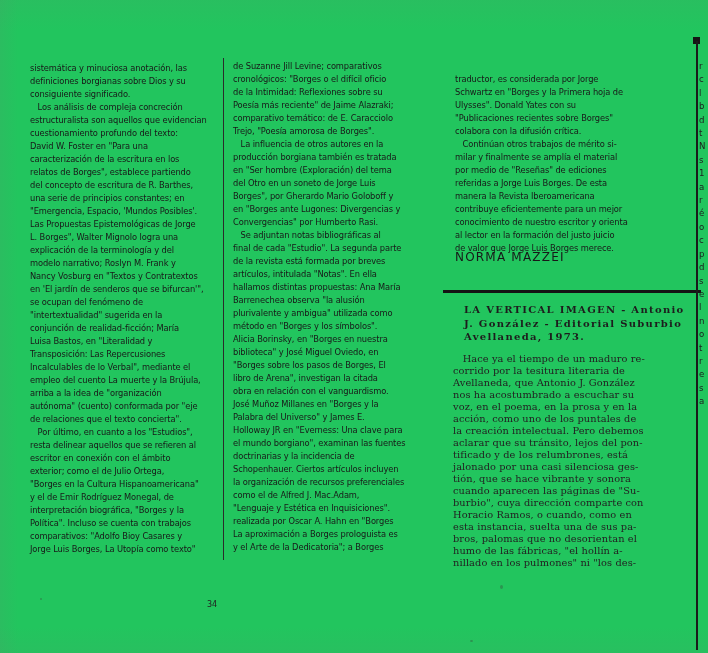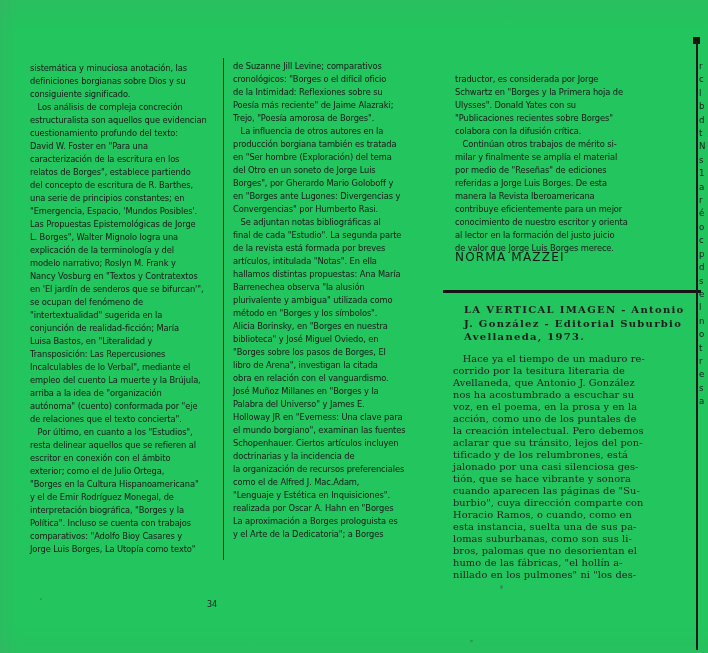--- a/index.html
+++ b/index.html
@@ -107,20 +107,21 @@
       <div class="line">Jorge Luis Borges, La Utopía como texto"</div>
     </div>
 
   <div class="vrule" style="left:223px;top:58px;width:1px;height:502px;"></div>
 
   <div class="textcol" style="left:233px;top:60px;width:215px;">
       <div class="line">de Suzanne Jill Levine; comparativos</div>
       <div class="line">cronológicos: "Borges o el difícil oficio</div>
       <div class="line">de la Intimidad: Reflexiones sobre su</div>
       <div class="line">Poesía más reciente" de Jaime Alazraki;</div>
+      <div class="line">comparativo temático: de E. Caracciolo</div>
       <div class="line">Trejo, "Poesía amorosa de Borges".</div>
       <div class="line">   La influencia de otros autores en la</div>
       <div class="line">producción borgiana también es tratada</div>
       <div class="line">en "Ser hombre (Exploración) del tema</div>
       <div class="line">del Otro en un soneto de Jorge Luis</div>
       <div class="line">Borges", por Gherardo Mario Goloboff y</div>
       <div class="line">en "Borges ante Lugones: Divergencias y</div>
       <div class="line">Convergencias" por Humberto Rasi.</div>
       <div class="line">   Se adjuntan notas bibliográficas al</div>
       <div class="line">final de cada "Estudio". La segunda parte</div>
@@ -132,22 +133,22 @@
       <div class="line">método en "Borges y los símbolos".</div>
       <div class="line">Alicia Borinsky, en "Borges en nuestra</div>
       <div class="line">biblioteca" y José Miguel Oviedo, en</div>
       <div class="line">"Borges sobre los pasos de Borges, El</div>
       <div class="line">libro de Arena", investigan la citada</div>
       <div class="line">obra en relación con el vanguardismo.</div>
       <div class="line">José Muñoz Millanes en "Borges y la</div>
       <div class="line">Palabra del Universo" y James E.</div>
       <div class="line">Holloway JR en "Everness: Una clave para</div>
       <div class="line">el mundo borgiano", examinan las fuentes</div>
+      <div class="line">doctrinarias y la incidencia de</div>
       <div class="line">Schopenhauer. Ciertos artículos incluyen</div>
-      <div class="line">doctrinarias y la incidencia de</div>
       <div class="line">la organización de recursos preferenciales</div>
       <div class="line">como el de Alfred J. Mac.Adam,</div>
       <div class="line">"Lenguaje y Estética en Inquisiciones".</div>
       <div class="line">realizada por Oscar A. Hahn en "Borges</div>
       <div class="line">La aproximación a Borges prologuista es</div>
       <div class="line">y el Arte de la Dedicatoria"; a Borges</div>
     </div>
 
   <div class="pagenum" style="left:207px;top:600px;">34</div>
 
@@ -187,21 +188,20 @@
       <div class="line">acción, como uno de los puntales de</div>
       <div class="line">la creación intelectual. Pero debemos</div>
       <div class="line">aclarar que su tránsito, lejos del pon-</div>
       <div class="line">tificado y de los relumbrones, está</div>
       <div class="line">jalonado por una casi silenciosa ges-</div>
       <div class="line">tión, que se hace vibrante y sonora</div>
       <div class="line">cuando aparecen las páginas de "Su-</div>
       <div class="line">burbio", cuya dirección comparte con</div>
       <div class="line">Horacio Ramos, o cuando, como en</div>
       <div class="line">esta instancia, suelta una de sus pa-</div>
-      <div class="line">lomas suburbanas, como son sus li-</div>
       <div class="line">bros, palomas que no desorientan el</div>
       <div class="line">humo de las fábricas, "el hollín a-</div>
       <div class="line">nillado en los pulmones" ni "los des-</div>
     </div>
 
   <div class="blob" style="left:693px;top:37px;width:7px;height:7px;"></div>
   <div class="vrule" style="left:696px;top:41px;width:2px;height:609px;background:#1b1b1b;"></div>
 
   <div class="edge-strip">
       <div class="line">r</div>

